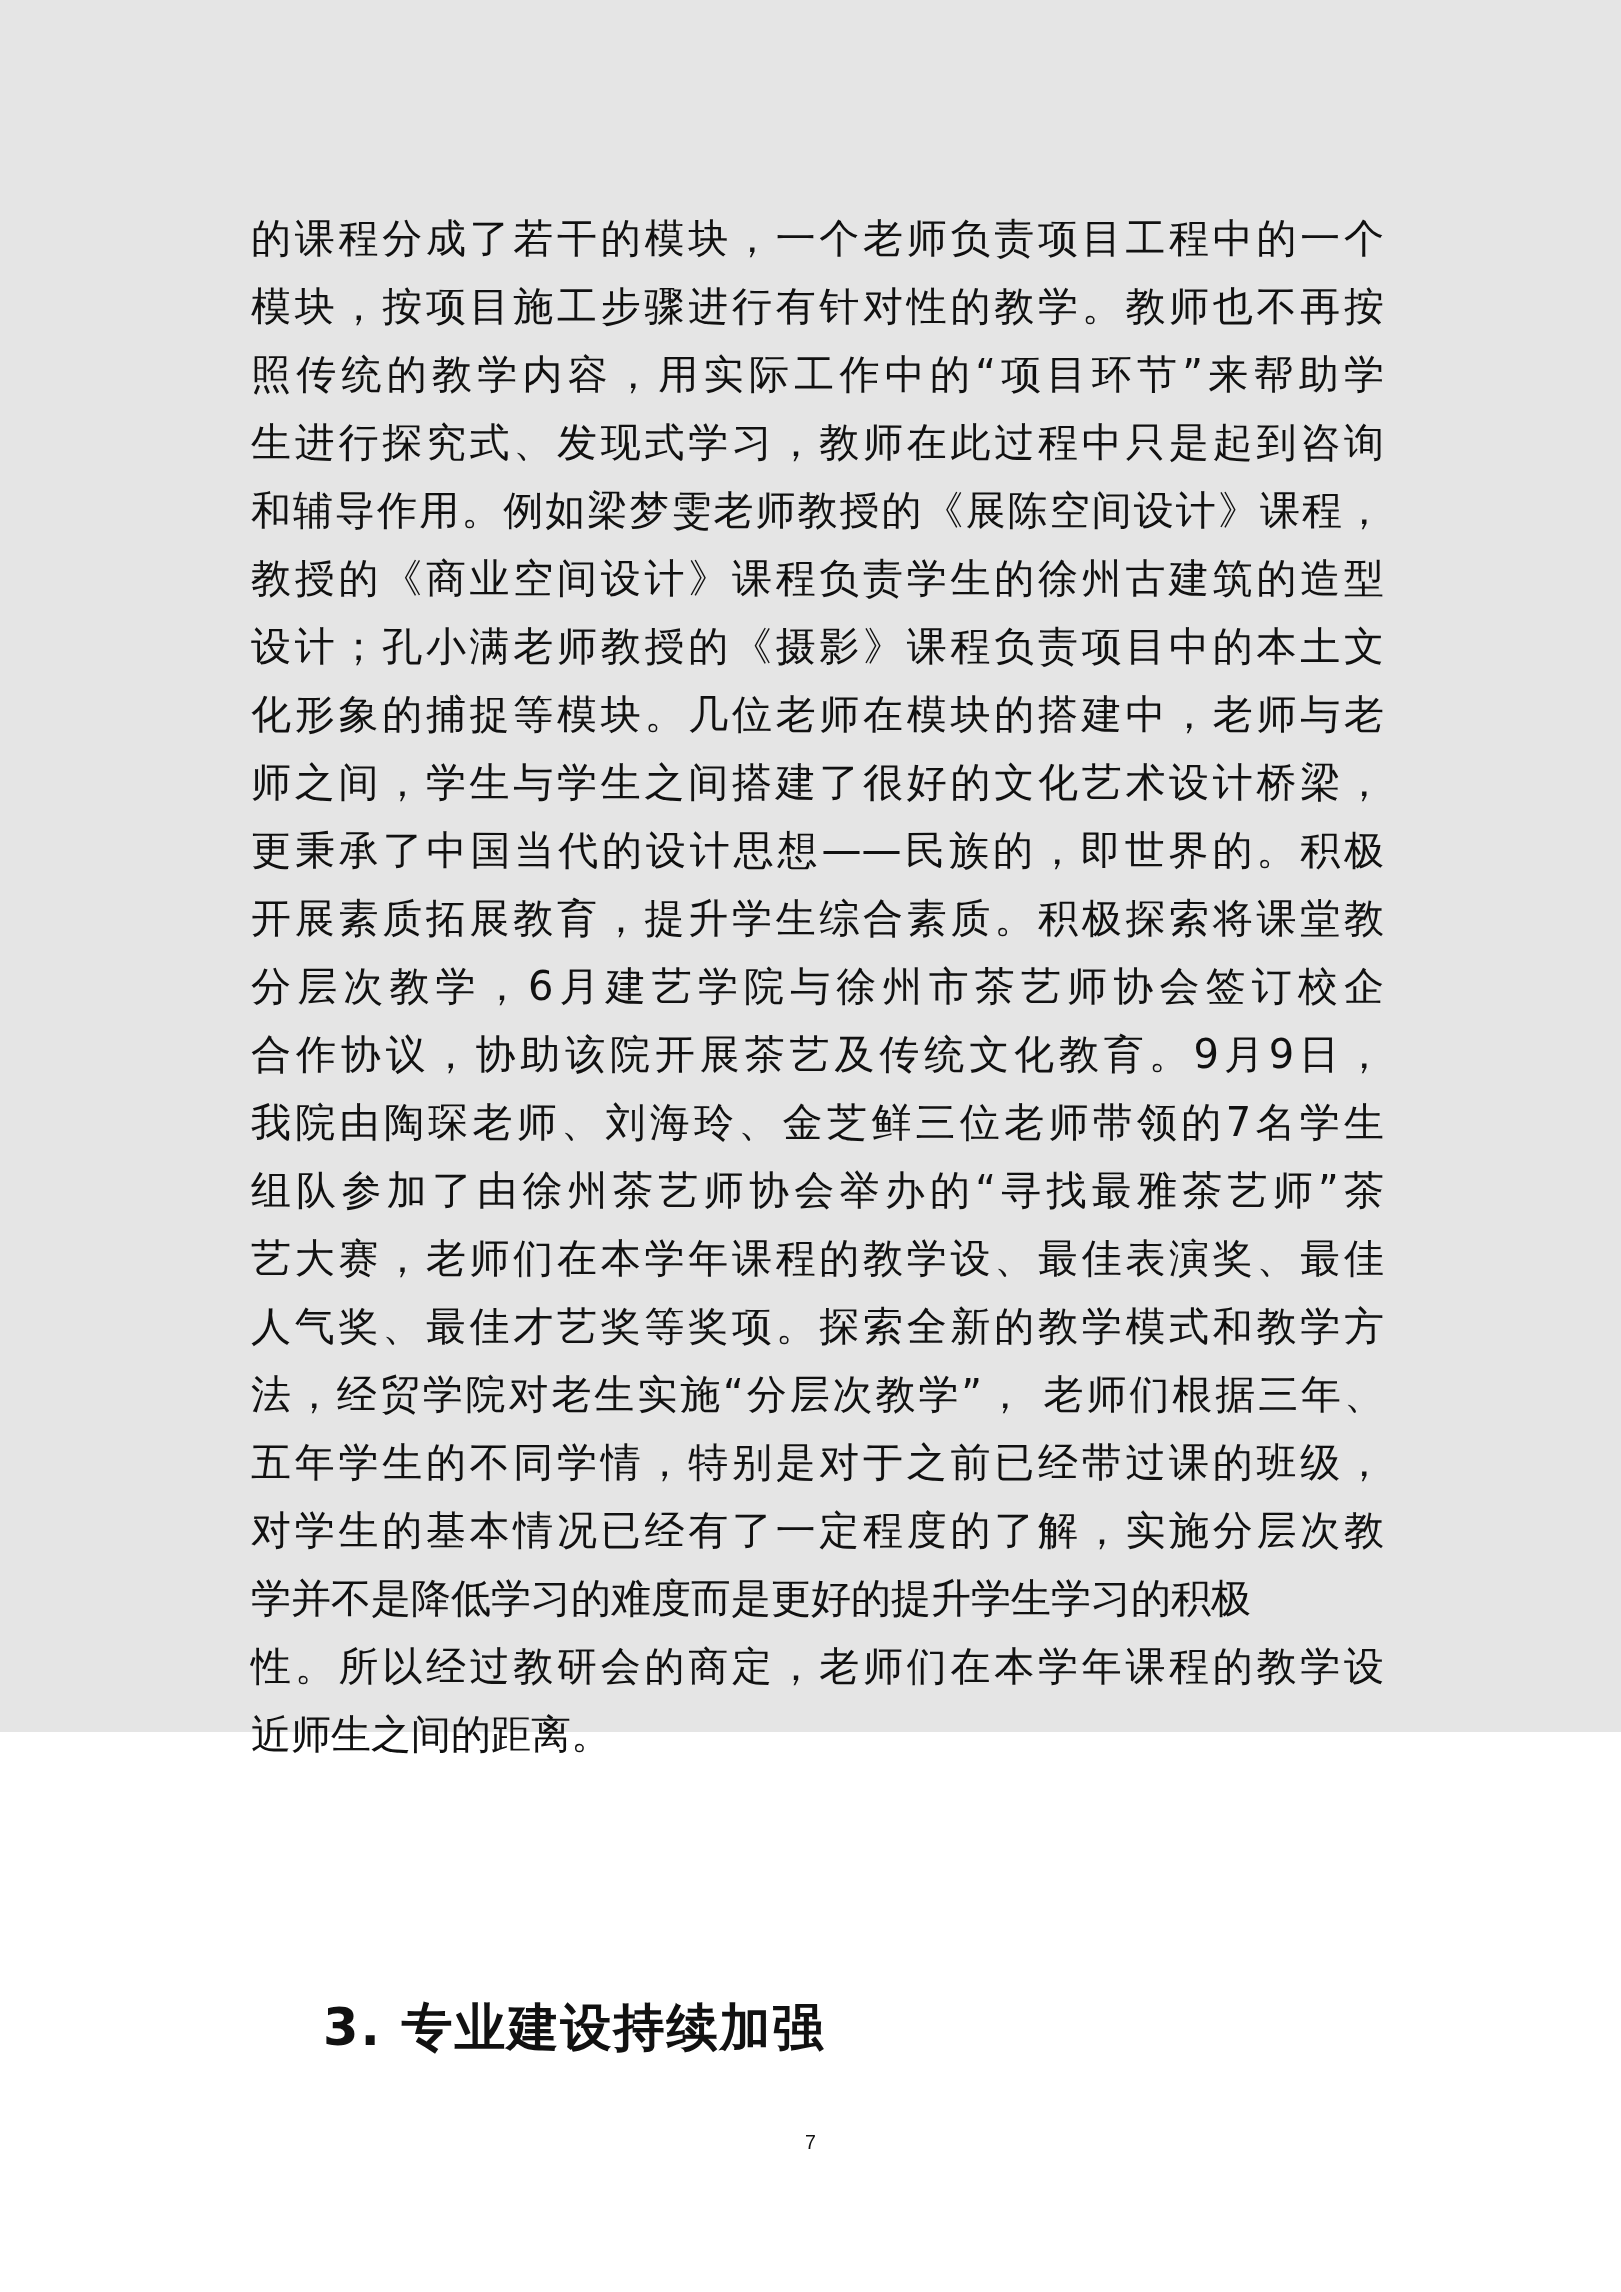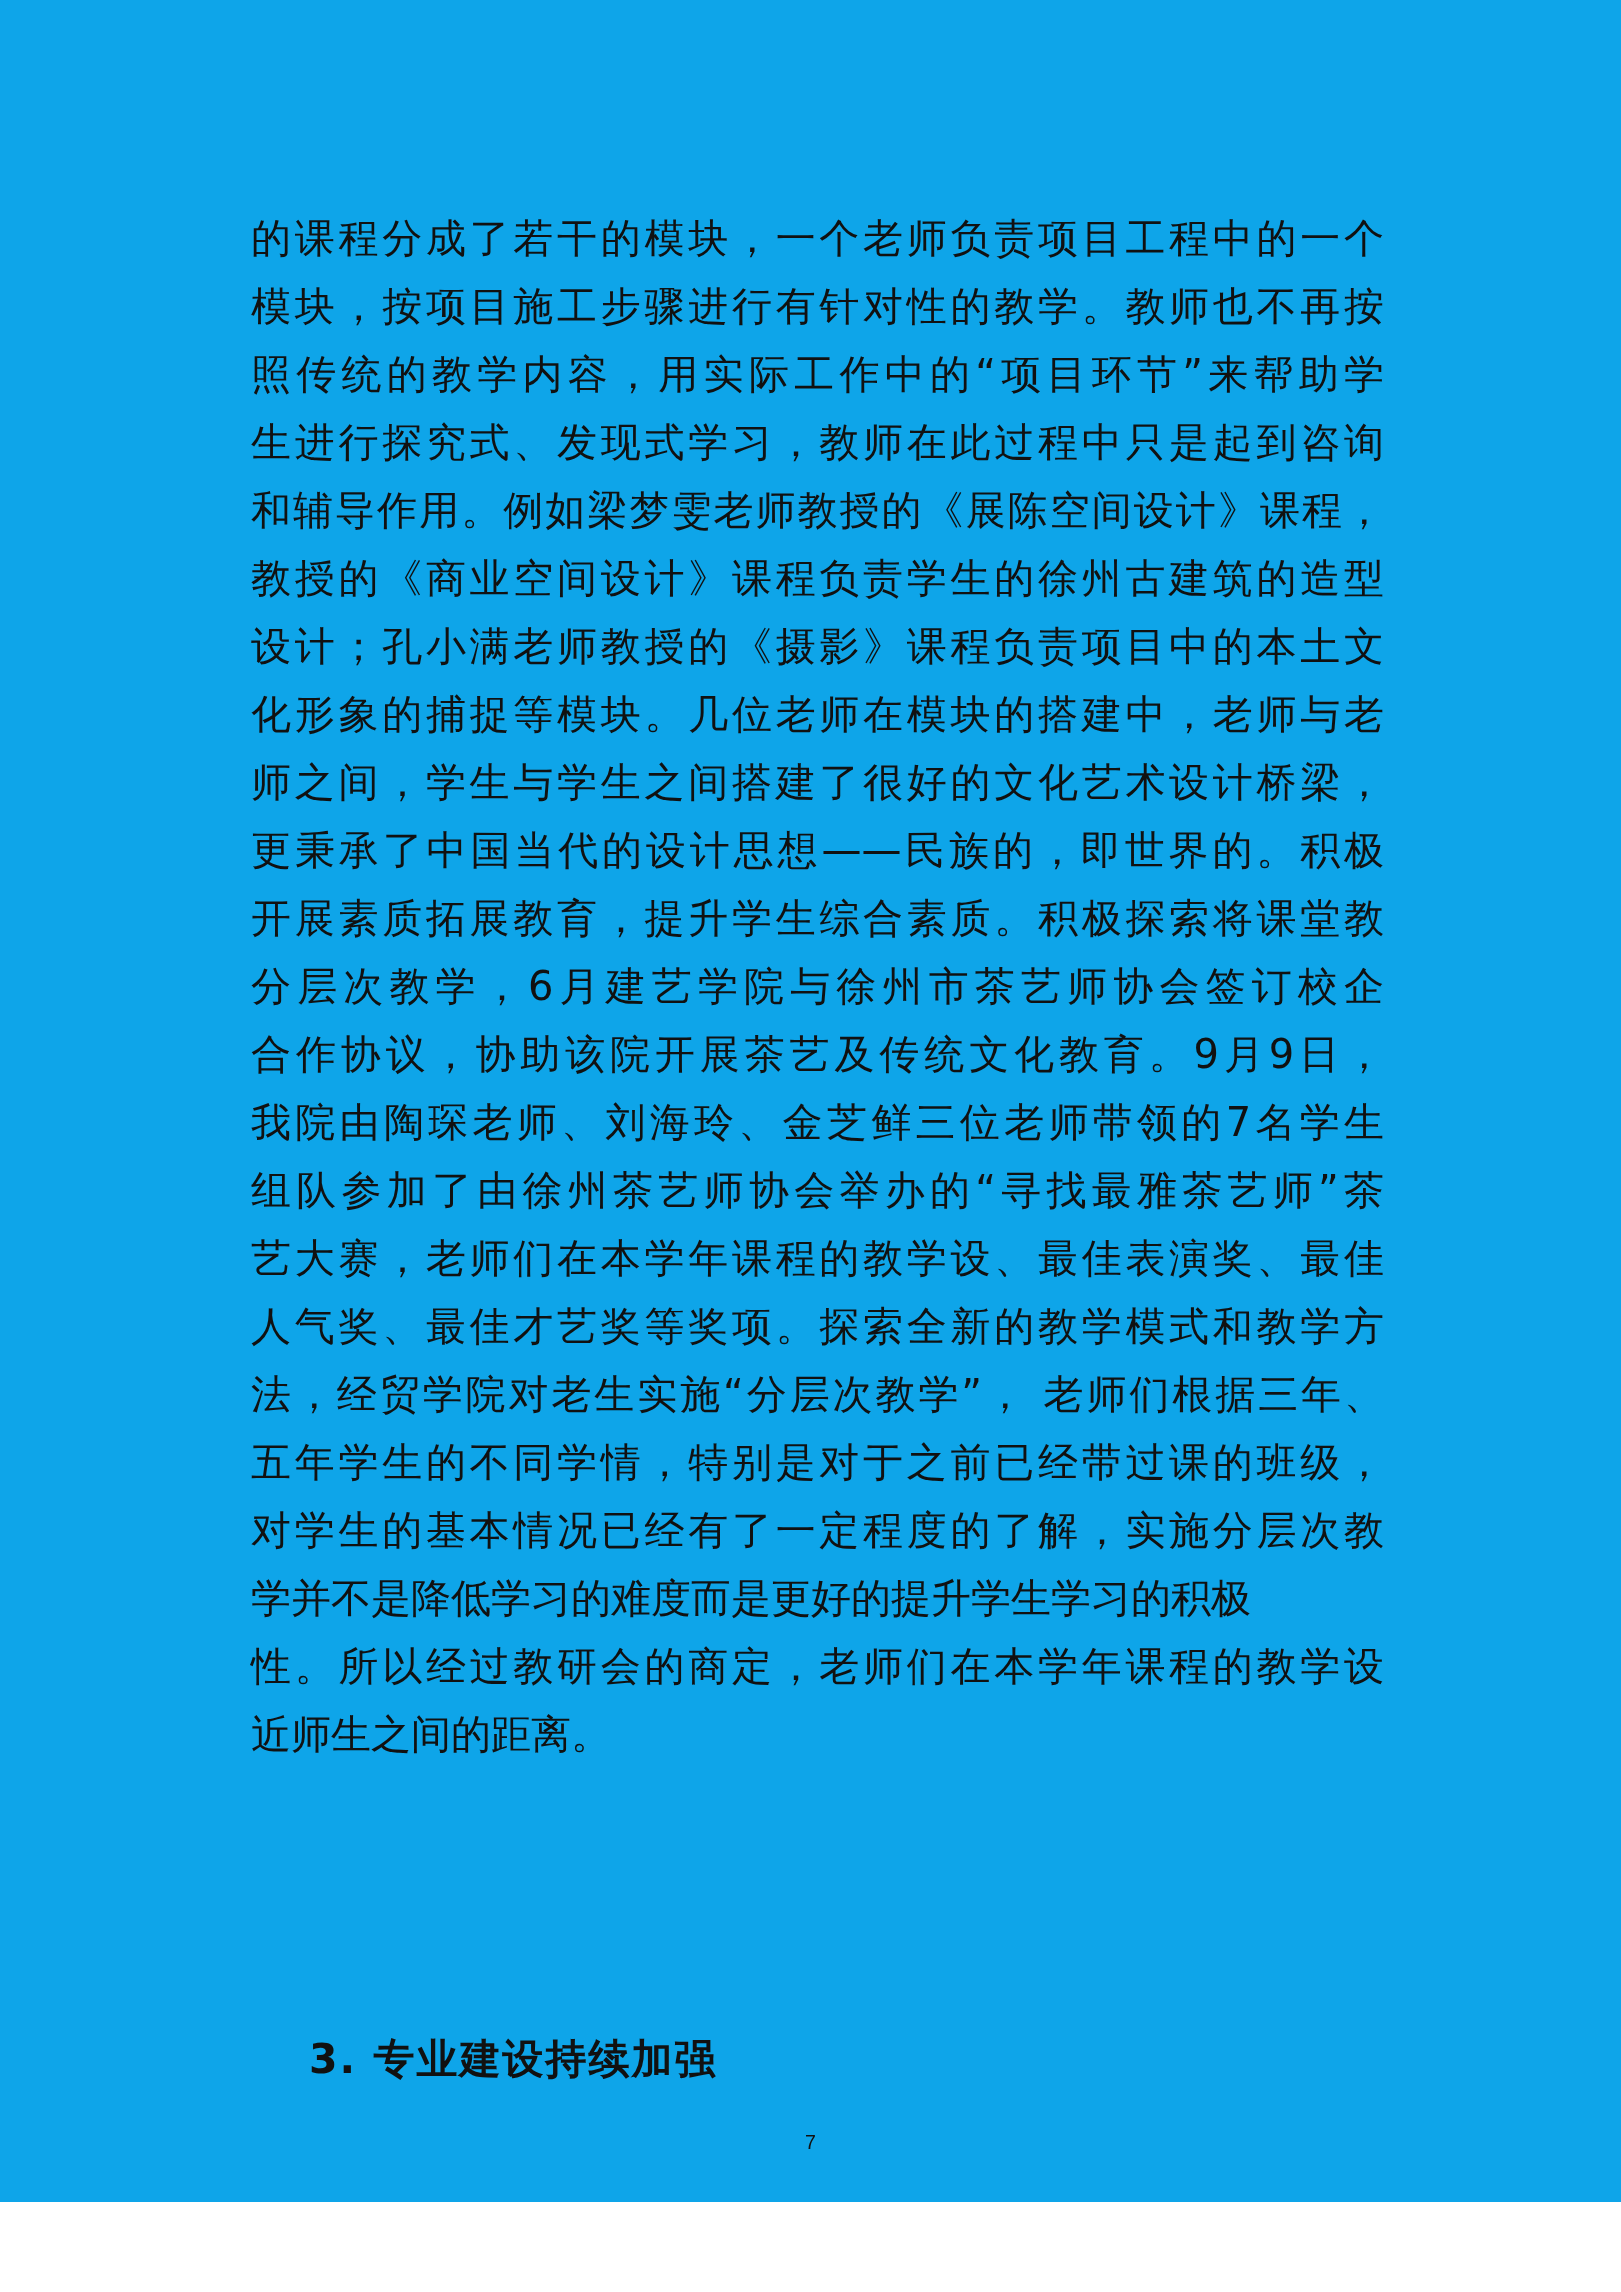--- a/index.html
+++ b/index.html
@@ -12,22 +12,22 @@
     height: 2293px;
     position: relative;
     overflow: hidden;
     color: #111111;
     font-family: "DejaVu Sans", "Liberation Sans", sans-serif;
   }
   .page {
     position: absolute;
     left: 0; top: 0;
     width: 1621px;
-    height: 2202px;
-    background: #0ea5e9;
+    height: 1732px;
+    background: #e5e5e5;
   }
   .body-text {
     position: absolute;
     left: 251px;
     top: 204px;
     width: 1133px;
   }
   .line {
     display: block;
     height: 68px;
@@ -36,28 +36,27 @@
     white-space: nowrap;
     text-align: justify;
     text-align-last: justify;
     letter-spacing: 0;
   }
   .line.last {
     text-align-last: left;
   }
   .heading {
     position: absolute;
-    left: 309px;
+    left: 323px;
     top: 1998px;
-    font-size: 41px;
+    font-size: 51px;
     font-weight: bold;
     line-height: 59px;
     white-space: nowrap;
     letter-spacing: 2px;
-    margin-top: 32px;
   }
   .page-number {
     position: absolute;
     left: 0;
     width: 1621px;
     top: 2131px;
     text-align: center;
     font-family: "Liberation Sans", sans-serif;
     font-size: 19.6px;
     line-height: 23.5px;

